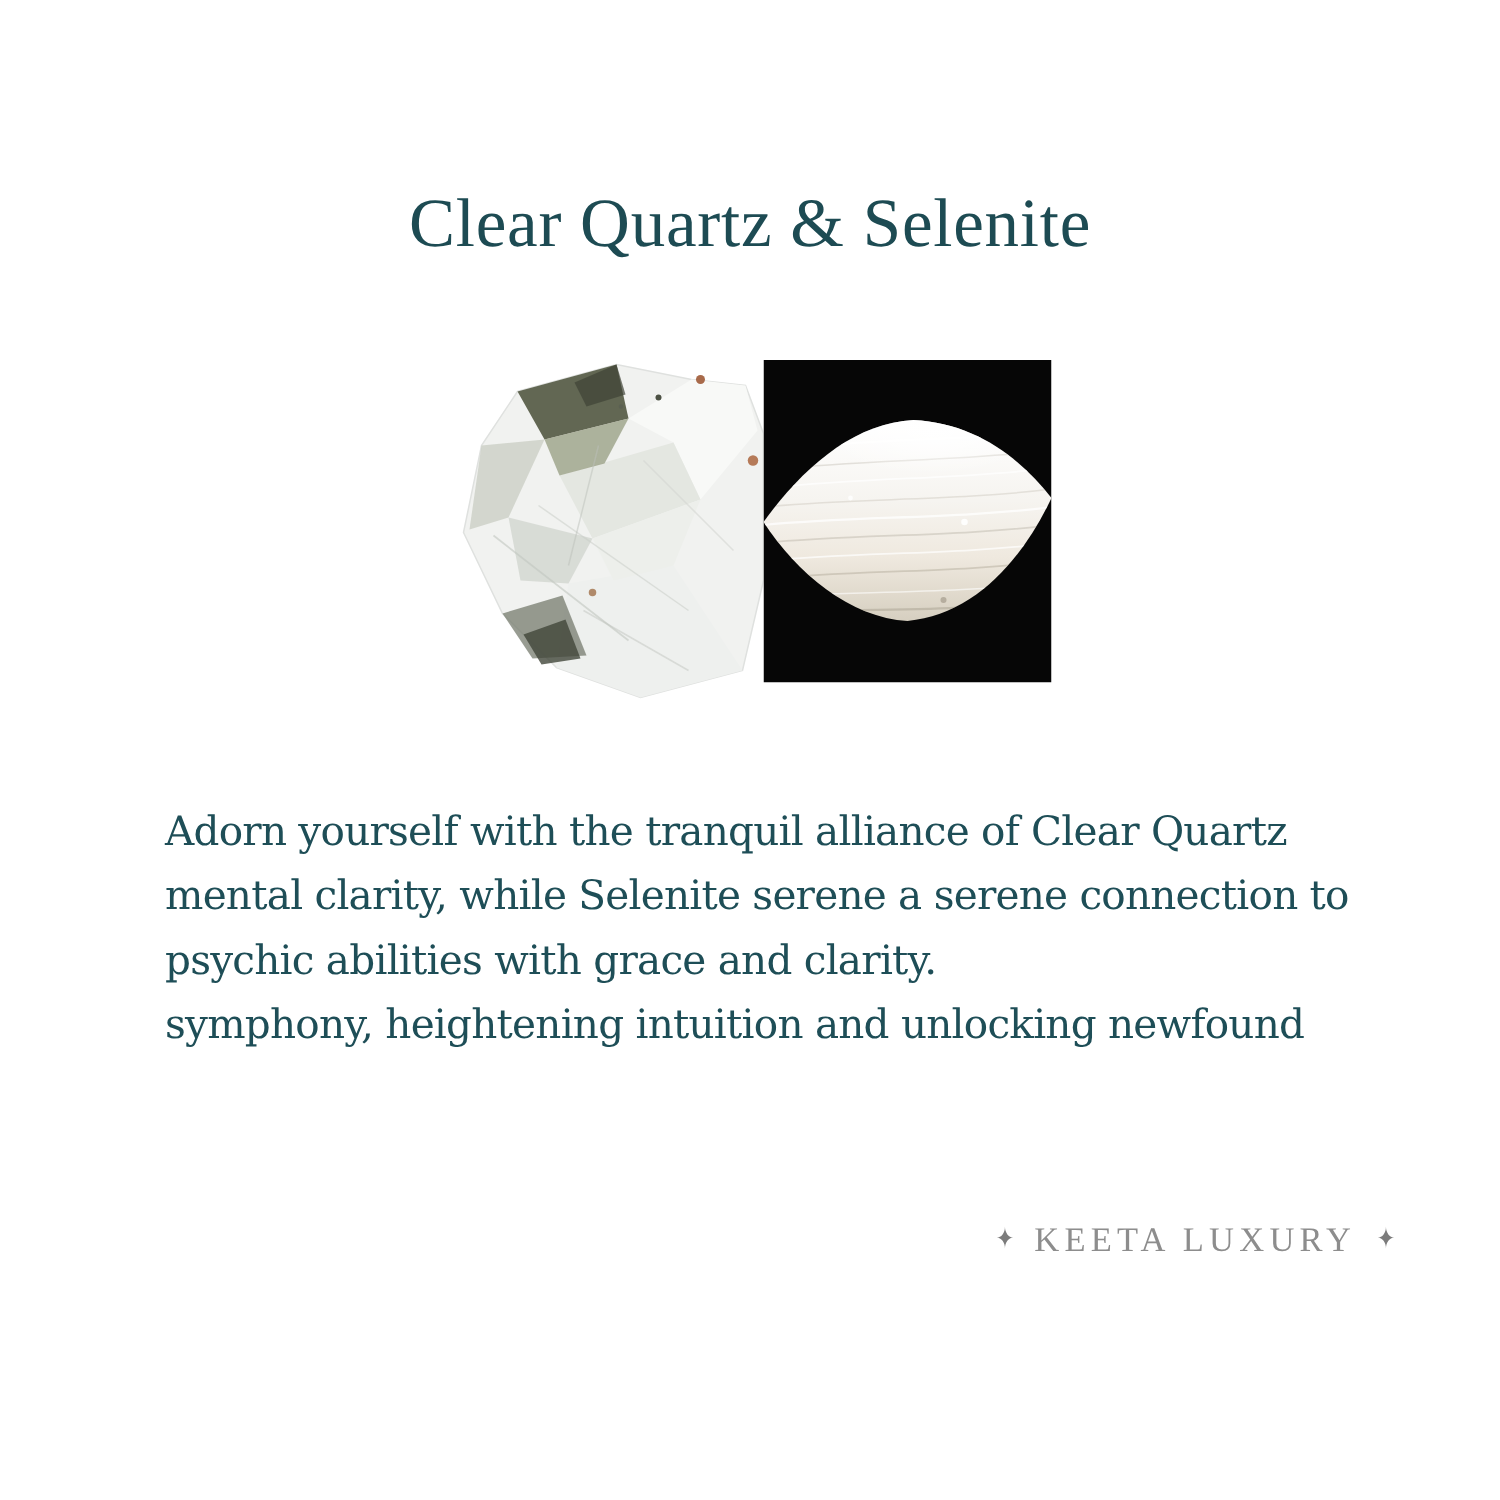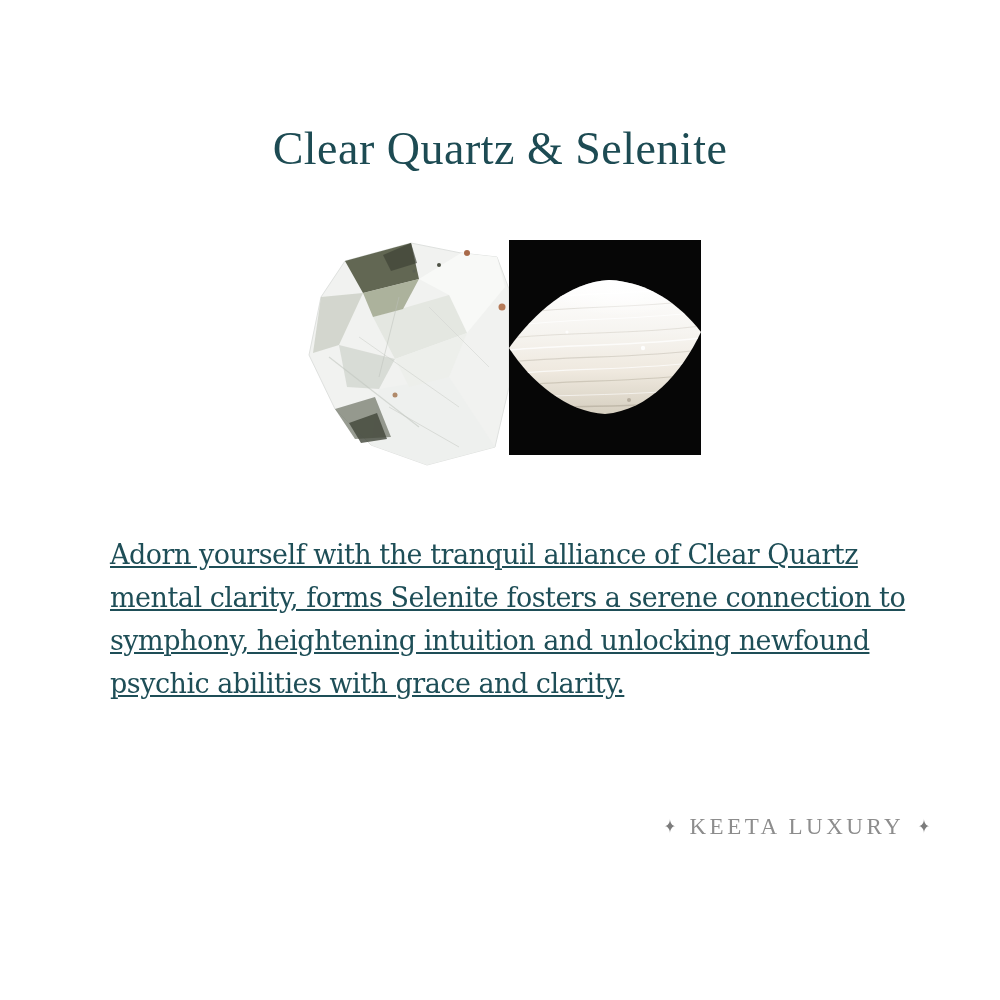--- a/index.html
+++ b/index.html
@@ -51,21 +51,20 @@
   
   .description {
     position: absolute;
     left: 110px;
     top: 533px;
     color: #1e4e57;
     font-family: "DejaVu Serif", serif;
     font-size: 27px;
     letter-spacing: -0.5px;
     line-height: 43px;
-    text-decoration: underline;
   }
   .description .line { white-space: nowrap; }
 
   
   .brand {
     position: absolute;
     top: 813px;
     right: 68px;
     display: flex;
     align-items: center;
@@ -176,23 +175,23 @@
           <circle cx="134" cy="108" r="2.2" fill="#ffffff" opacity="0.9"></circle>
           <circle cx="58" cy="92" r="1.6" fill="#ffffff" opacity="0.8"></circle>
           <circle cx="120" cy="160" r="2" fill="#8d8474" opacity="0.5"></circle>
         </g>
       </svg>
     </div>
   </div>
 
   <div class="description">
     <div class="line">Adorn yourself with the tranquil alliance of Clear Quartz</div>
-    <div class="line">mental clarity, forms Selenite fosters a serene connection to</div>
+    <div class="line">mental clarity, while Selenite serene a serene connection to</div>
+    <div class="line">psychic abilities with grace and clarity.</div>
     <div class="line">symphony, heightening intuition and unlocking newfound</div>
-    <div class="line">psychic abilities with grace and clarity.</div>
   </div>
 
   <div class="brand">
     <span class="sparkle">✦</span>
     <span class="name">KEETA LUXURY</span>
     <span class="sparkle">✦</span>
   </div>
 
   <div class="handle">@keeta_luxury</div>
 

